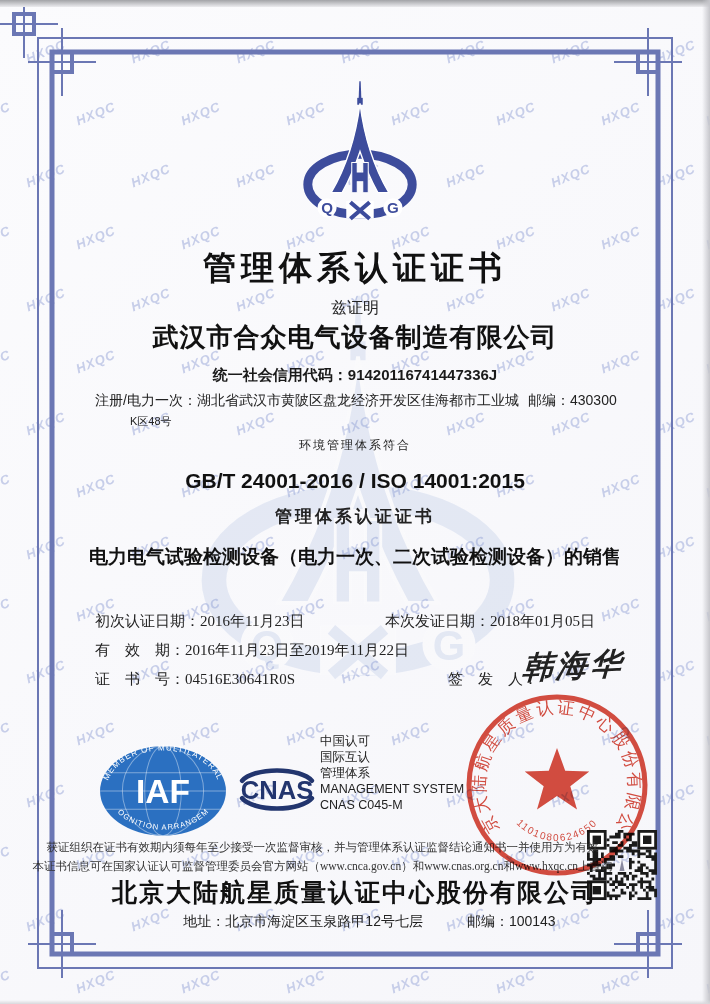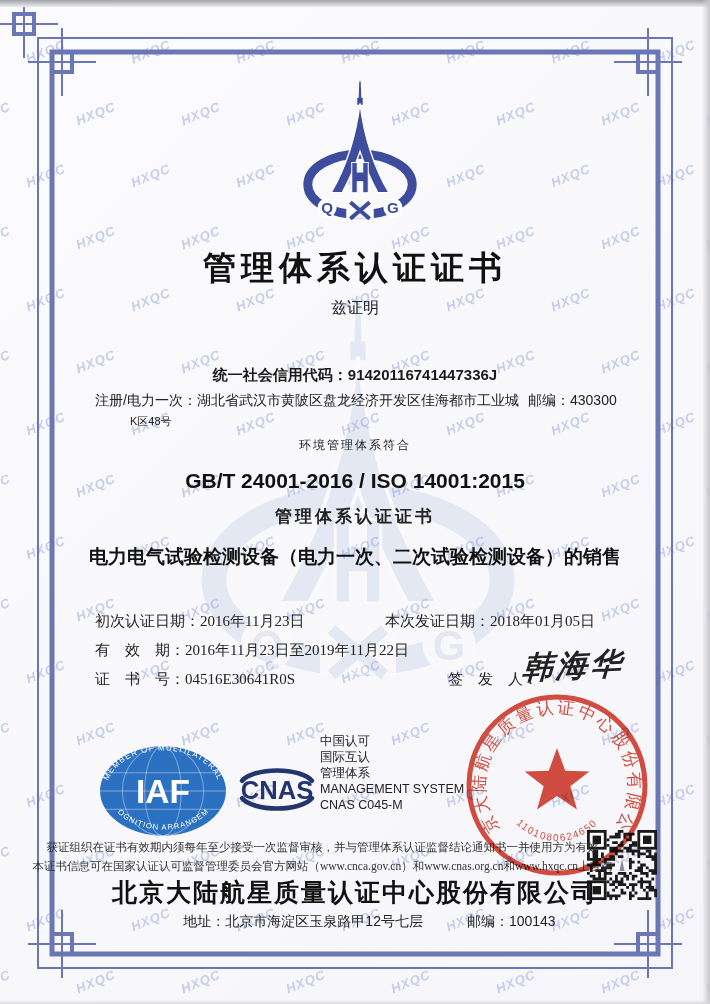--- a/index.html
+++ b/index.html
@@ -235,20 +235,21 @@
       <use href="#corner" transform="translate(38,38)"></use>
     </g>
   </svg>
 
   <svg class="abs logo" viewBox="0 0 200 230">
     <use href="#hxqc-logo"></use>
   </svg>
 
   <div class="abs ctr title">管理体系认证证书</div>
   <div class="abs ctr certify serif">兹证明</div>
+  <div class="abs ctr company">武汉市合众电气设备制造有限公司</div>
 
   <div class="abs ctr credit">
     <span>统一社会信用代码：</span><span>91420116741447336J</span>
   </div>
 
   <div class="abs addr1">
     <span>注册/电力一次：</span><span>湖北省武汉市黄陂区盘龙经济开发区佳海都市工业城</span>
   </div>
   <div class="abs post1">
     <span>邮编：</span><span>430300</span>

